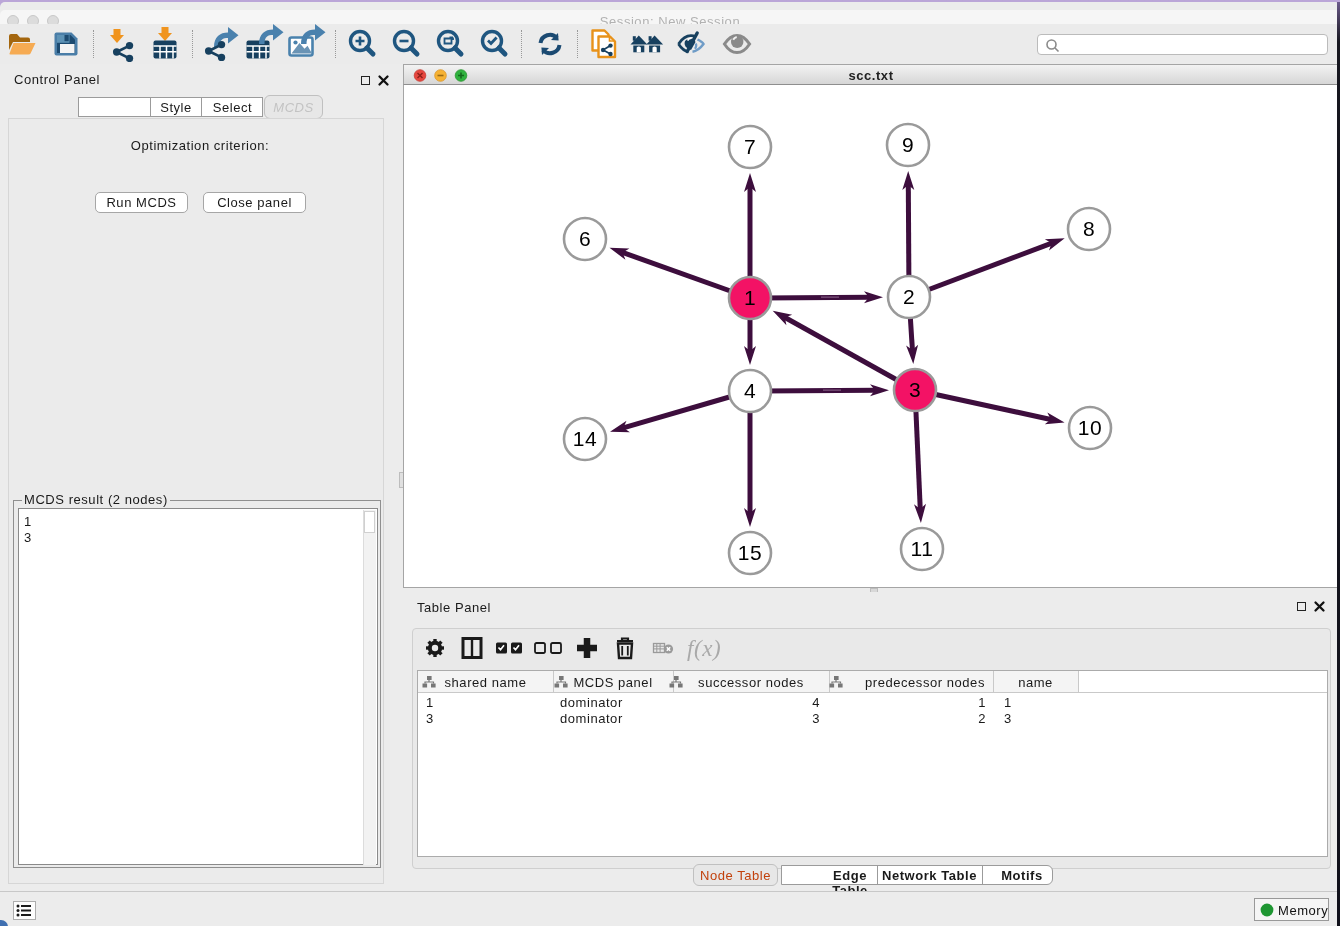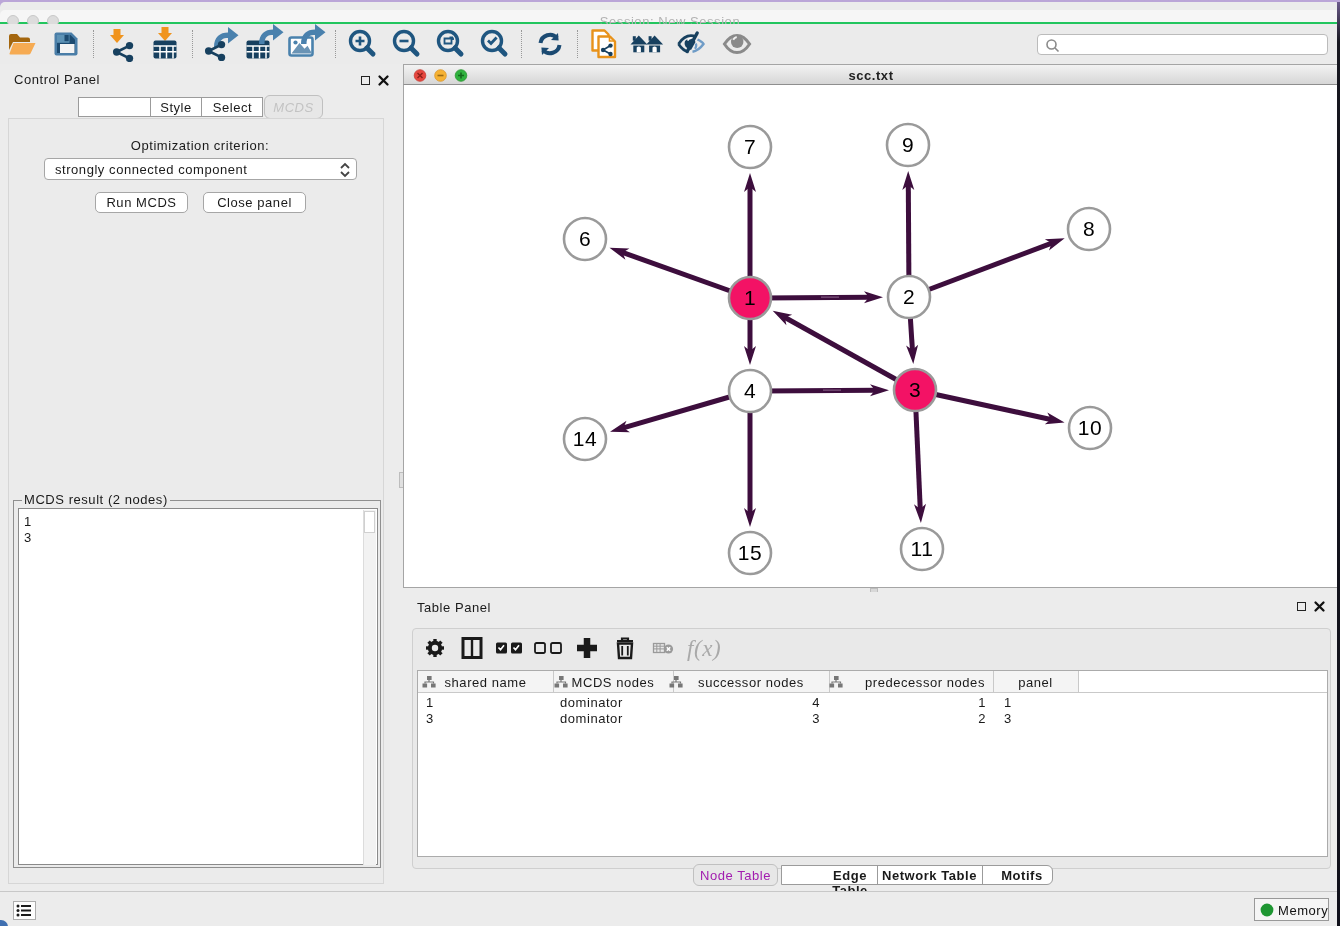--- a/index.html
+++ b/index.html
@@ -1,19 +1,19 @@
 <!DOCTYPE html>
 <html><head>
 <meta charset="utf-8">
 <style>
 * { margin:0; padding:0; box-sizing:border-box; }
 html,body { width:1340px; height:926px; overflow:hidden; }
 body { font-family:"Liberation Sans", sans-serif; letter-spacing:0.55px; background:linear-gradient(#bba6d8,#9d83bf); position:relative; }
 #win { position:absolute; left:0; top:2px; width:1340px; height:924px; background:#ececec; border-radius:5px 5px 0 0; }
-#titlebar { position:absolute; left:0; top:8px; width:1340px; height:16px; background:#f6f6f6; border-radius:5px 5px 0 0; border-bottom:4px solid #22c55e; }
+#titlebar { position:absolute; left:0; top:8px; width:1340px; height:16px; background:#f6f6f6; border-radius:5px 5px 0 0; border-bottom:2px solid #22c55e; }
 .tl { position:absolute; top:5px; width:12px; height:12px; border-radius:50%; background:#dcdcdc; border:1px solid #c8c8c8; }
 #title { position:absolute; top:4px; left:0; width:100%; text-align:center; font-size:13px; color:#b2b2b2; }
 #toolbar { position:absolute; left:0; top:22px; width:1340px; height:40px; background:#ebebeb; }
 .sep { position:absolute; top:6px; height:28px; width:0; border-left:1px dotted #999; }
 #search { position:absolute; left:1037px; top:10px; width:291px; height:21px; background:#fff; border:1px solid #bbb; border-radius:4px; }
 #cpanel { position:absolute; left:0; top:62px; width:400px; height:827px; background:#ececec; }
 #netwin { position:absolute; left:403px; top:62px; width:936px; height:524px; }
 #nettitle { position:absolute; left:0; top:0; width:100%; height:21px; background:linear-gradient(#f3f3f3,#d6d6d6); border:1px solid #a5a5a5; border-bottom:1px solid #8e8e8e; }
 #netcanvas { position:absolute; left:0; top:21px; width:936px; height:503px; background:#fff; border:1px solid #a5a5a5; border-top:none; }
 #tpanel { position:absolute; left:402px; top:590px; width:938px; height:299px; background:#ececec; }
@@ -183,26 +183,20 @@
     <div style="position:absolute;left:150px;top:33px;width:1px;height:20px;background:#9b9b9b;"></div>
     <div style="position:absolute;left:201px;top:33px;width:1px;height:20px;background:#9b9b9b;"></div>
     <div class="txt13" style="position:absolute;left:78px;top:36px;width:73px;text-align:center;margin-top:20px;">Network</div>
     <div class="txt13" style="position:absolute;left:151px;top:36px;width:50px;text-align:center;">Style</div>
     <div class="txt13" style="position:absolute;left:202px;top:36px;width:61px;text-align:center;">Select</div>
     <div style="position:absolute;left:264px;top:31px;width:59px;height:24px;background:#e7e7e7;border:1px solid #c0c0c0;border-radius:6px;"></div>
     <div style="position:absolute;left:264px;top:36px;width:59px;text-align:center;font-size:13px;color:#c3c3c3;font-style:italic;">MCDS</div>
 
     <div style="position:absolute;left:8px;top:54px;width:376px;height:766px;background:#ebebeb;border:1px solid #d6d6d6;"></div>
     <div class="txt13" style="position:absolute;left:0px;top:74px;width:400px;text-align:center;">Optimization criterion:</div>
-    <div style="position:absolute;left:44px;top:94px;width:313px;height:22px;background:#fff;border:1px solid #a6a6a6;border-radius:4px;">
-      <div class="txt13" style="position:absolute;left:10px;top:3px;">strongly connected component</div>
-      <svg width="12" height="16" style="position:absolute;right:5px;top:3px;">
-          <path d="M2,6 L6,2 L10,6 M2,10 L6,14 L10,10" fill="none" stroke="#444" stroke-width="1.8"></path>
-        </svg>
-    </div>
     <div class="txt13" style="position:absolute;left:95px;top:128px;width:93px;height:21px;line-height:20px;text-align:center;background:#fff;border:1px solid #a6a6a6;border-radius:5px;">Run MCDS</div>
     <div class="txt13" style="position:absolute;left:203px;top:128px;width:103px;height:21px;line-height:20px;text-align:center;background:#fff;border:1px solid #a6a6a6;border-radius:5px;">Close panel</div>
 
     <div style="position:absolute;left:13px;top:436px;width:368px;height:368px;border:1px solid #8f8f8f;"></div>
     <div class="txt13" style="position:absolute;left:22px;top:428px;background:#ebebeb;padding:0 2px;">MCDS result (2 nodes)</div>
     <div style="position:absolute;left:18px;top:444px;width:360px;height:357px;background:#fff;border:1px solid #8a8a8a;">
       <div style="position:absolute;right:1px;top:1px;width:13px;height:355px;background:#f2f2f2;border-left:1px solid #dcdcdc;"></div>
       <div style="position:absolute;right:2px;top:2px;width:11px;height:22px;background:#fff;border:1px solid #d0d0d0;"></div>
       <div class="txt13" style="position:absolute;left:5px;top:5px;line-height:16px;">1<br>3</div>
     </div>
@@ -351,38 +345,38 @@
               <rect x="-6.5" y="1.5" width="4.6" height="4" fill="#777"></rect>
               <rect x="2" y="1.5" width="4.6" height="4" fill="#777"></rect>
               <path d="M0,-2 L0,0 M-4,1.5 L-4,0 L4.5,0 L4.5,1.5" stroke="#777" stroke-width="1.2" fill="none"></path>
             </g>
         </g>
         <use href="#sorticon" transform="translate(132,0)"></use>
         <use href="#sorticon" transform="translate(247,0)"></use>
         <use href="#sorticon" transform="translate(407,0)"></use>
       </svg>
       <div class="txt13" style="position:absolute;left:0px;top:4px;width:135px;text-align:center;">shared name</div>
-      <div class="txt13" style="position:absolute;left:135px;top:4px;width:120px;text-align:center;">MCDS nodes</div>
+      <div class="txt13" style="position:absolute;left:135px;top:4px;width:120px;text-align:center;">MCDS panel</div>
       <div class="txt13" style="position:absolute;left:255px;top:4px;width:156px;text-align:center;">successor nodes</div>
       <div class="txt13" style="position:absolute;left:411px;top:4px;width:164px;text-align:center;margin-left:14px;">predecessor nodes</div>
-      <div class="txt13" style="position:absolute;left:575px;top:4px;width:85px;text-align:center;">panel</div>
+      <div class="txt13" style="position:absolute;left:575px;top:4px;width:85px;text-align:center;">name</div>
       <div class="txt13" style="position:absolute;left:8px;top:24px;">1</div>
       <div class="txt13" style="position:absolute;left:142px;top:24px;">dominator</div>
       <div class="txt13" style="position:absolute;left:320px;top:24px;width:82px;text-align:right;">4</div>
       <div class="txt13" style="position:absolute;left:488px;top:24px;width:80px;text-align:right;">1</div>
       <div class="txt13" style="position:absolute;left:586px;top:24px;">1</div>
       <div class="txt13" style="position:absolute;left:8px;top:40px;">3</div>
       <div class="txt13" style="position:absolute;left:142px;top:40px;">dominator</div>
       <div class="txt13" style="position:absolute;left:320px;top:40px;width:82px;text-align:right;">3</div>
       <div class="txt13" style="position:absolute;left:488px;top:40px;width:80px;text-align:right;">2</div>
       <div class="txt13" style="position:absolute;left:586px;top:40px;">3</div>
     </div>
 
     <div style="position:absolute;left:291px;top:272px;width:85px;height:22px;background:#e7e7e7;border:1px solid #c0c0c0;border-radius:6px;"></div>
-    <div style="position:absolute;left:291px;top:276px;width:85px;text-align:center;font-size:13px;color:#a21caf;">Node Table</div>
+    <div style="position:absolute;left:291px;top:276px;width:85px;text-align:center;font-size:13px;color:#c2410c;">Node Table</div>
     <div style="position:absolute;left:379px;top:273px;width:272px;height:20px;background:#fff;border:1px solid #9b9b9b;border-radius:0 6px 6px 0;"></div>
     <div style="position:absolute;left:475px;top:273px;width:1px;height:20px;background:#9b9b9b;"></div>
     <div style="position:absolute;left:580px;top:273px;width:1px;height:20px;background:#9b9b9b;"></div>
     <div class="txt13" style="position:absolute;left:379px;top:276px;width:96px;text-align:center;font-weight:bold;padding-left:42px;">Edge Table</div>
     <div class="txt13" style="position:absolute;left:475px;top:276px;width:105px;text-align:center;font-weight:bold;">Network Table</div>
     <div class="txt13" style="position:absolute;left:580px;top:276px;width:80px;text-align:center;font-weight:bold;">Motifs</div>
   </div>
   <div id="statusbar">
     <div style="position:absolute;left:13px;top:9px;width:23px;height:19px;background:#fdfdfd;border:1px solid #adadad;">
       <svg width="21" height="17">

